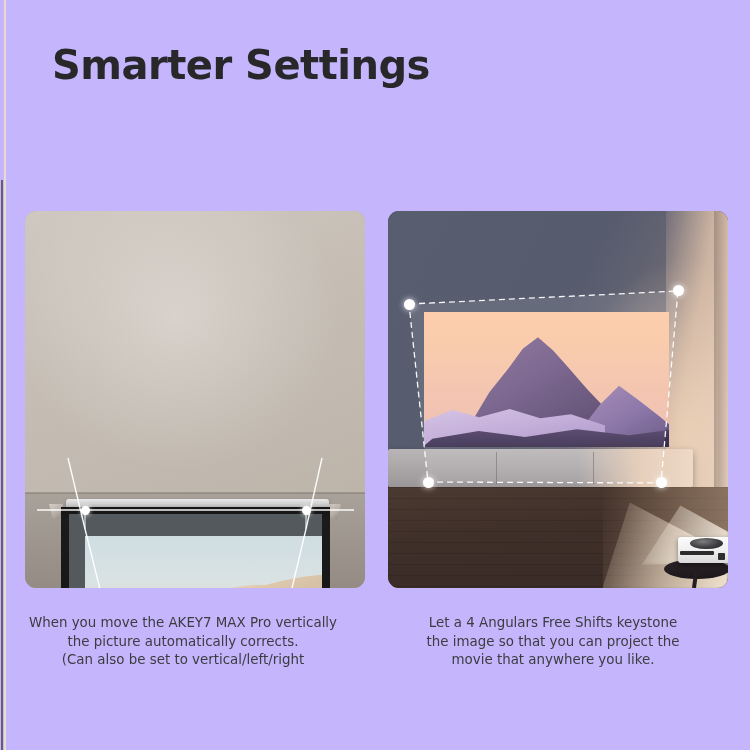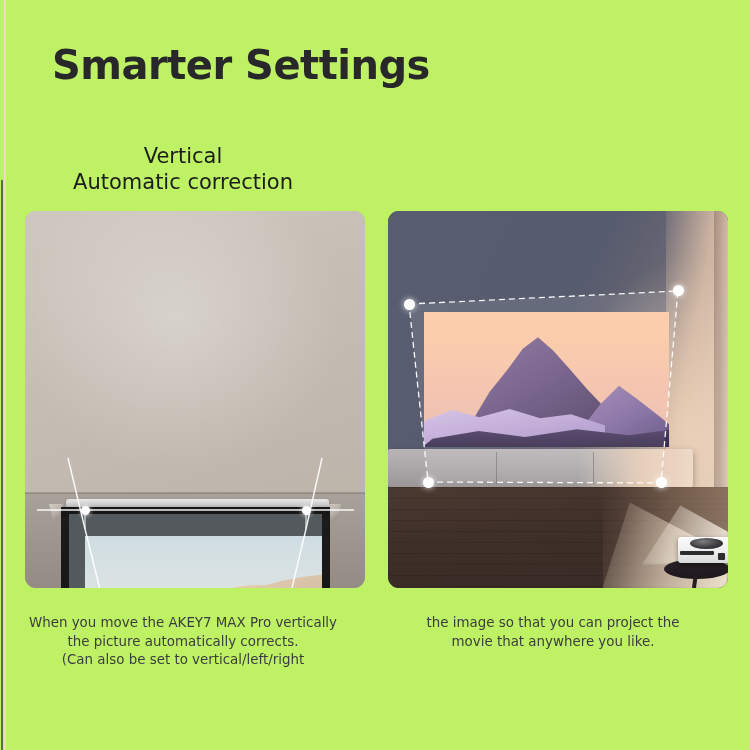--- a/index.html
+++ b/index.html
@@ -4,21 +4,21 @@
 <title>Smarter Settings</title>
 <style>
   html,body{margin:0;padding:0;}
   body{
     width:750px;height:750px;
     background:#f0f0f0;
     font-family:"DejaVu Sans","Liberation Sans",sans-serif;
     overflow:hidden;
     position:relative;
   }
-  .page{position:absolute;inset:0;background:#bef264;}
+  .page{position:absolute;inset:0;background:#c4b5fd;}
 
   
   .edge-peach{position:absolute;left:4px;top:0;width:2px;height:181px;background:#ead9cc;}
   .edge-dark{position:absolute;left:1px;top:180px;width:2px;height:570px;background:#55504c;opacity:.85;}
   .edge-peach2{position:absolute;left:4px;top:180px;width:2px;height:570px;background:#eadbce;}
 
   
   .title{
     position:absolute;left:52px;top:43px;
     font-size:40px;font-weight:bold;color:#28282a;
@@ -226,24 +226,20 @@
 <div class="page">
 
   <div class="edge-peach"></div>
   <div class="edge-dark"></div>
   <div class="edge-peach2"></div>
 
   <div class="title">Smarter Settings</div>
 
   <div class="col col-left">
 
-    <div class="subtitle">
-      <div>Vertical</div>
-      <div>Automatic correction</div>
-    </div>
 
     <div class="caption">
       <div>When you move the AKEY7 MAX Pro vertically</div>
       <div>the picture automatically corrects.</div>
       <div>(Can also be set to vertical/left/right</div>
     </div>
   </div>
 
   <div class="photo photo-left">
     <div class="l-wall"></div>
@@ -282,20 +278,21 @@
     </svg>
     <div class="l-dot" style="left:56px;top:295px;"></div>
     <div class="l-dot" style="left:277px;top:295px;"></div>
 
   </div>
 
   <div class="col col-right">
 
 
     <div class="caption">
+      <div>Let a 4 Angulars Free Shifts keystone</div>
       <div>the image so that you can project the</div>
       <div>movie that anywhere you like.</div>
     </div>
   </div>
 
   <div class="photo photo-right">
     <div class="r-wall"></div>
     <div class="r-wall-right"></div>
     <div class="r-wall-glow"></div>
     <div class="r-wall-corner"></div>

